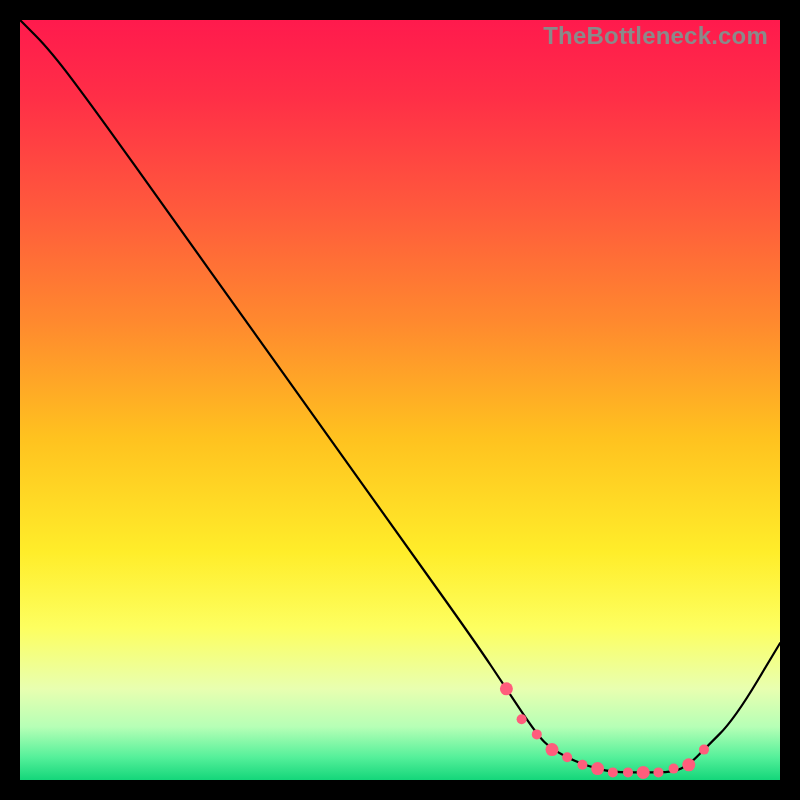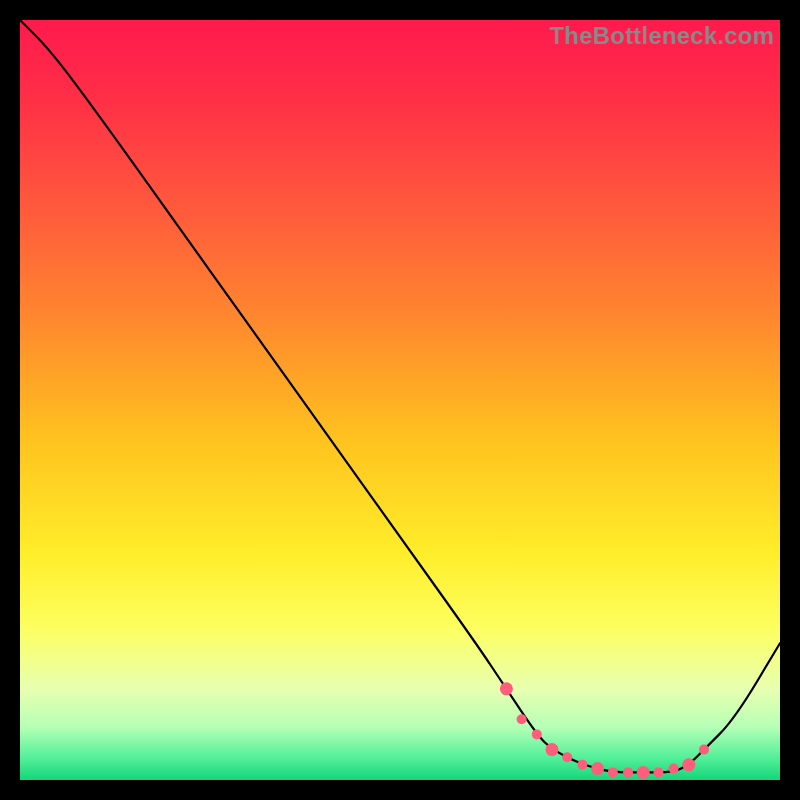--- a/index.html
+++ b/index.html
@@ -31,21 +31,21 @@
   .curve-svg {
     position: absolute;
     inset: 0;
     width: 760px;
     height: 760px;
   }
   .watermark {
     position: absolute;
     top: 0;
     right: 0;
-    padding: 2px 6px 0 0;
+    padding: 2px 12px 0 0;
     font-family: Arial, Helvetica, sans-serif;
     font-size: 24px;
     font-weight: 600;
     color: #8a8a8a;
     letter-spacing: 0.2px;
     user-select: none;
     pointer-events: none;
   }
 </style>
 </head>

